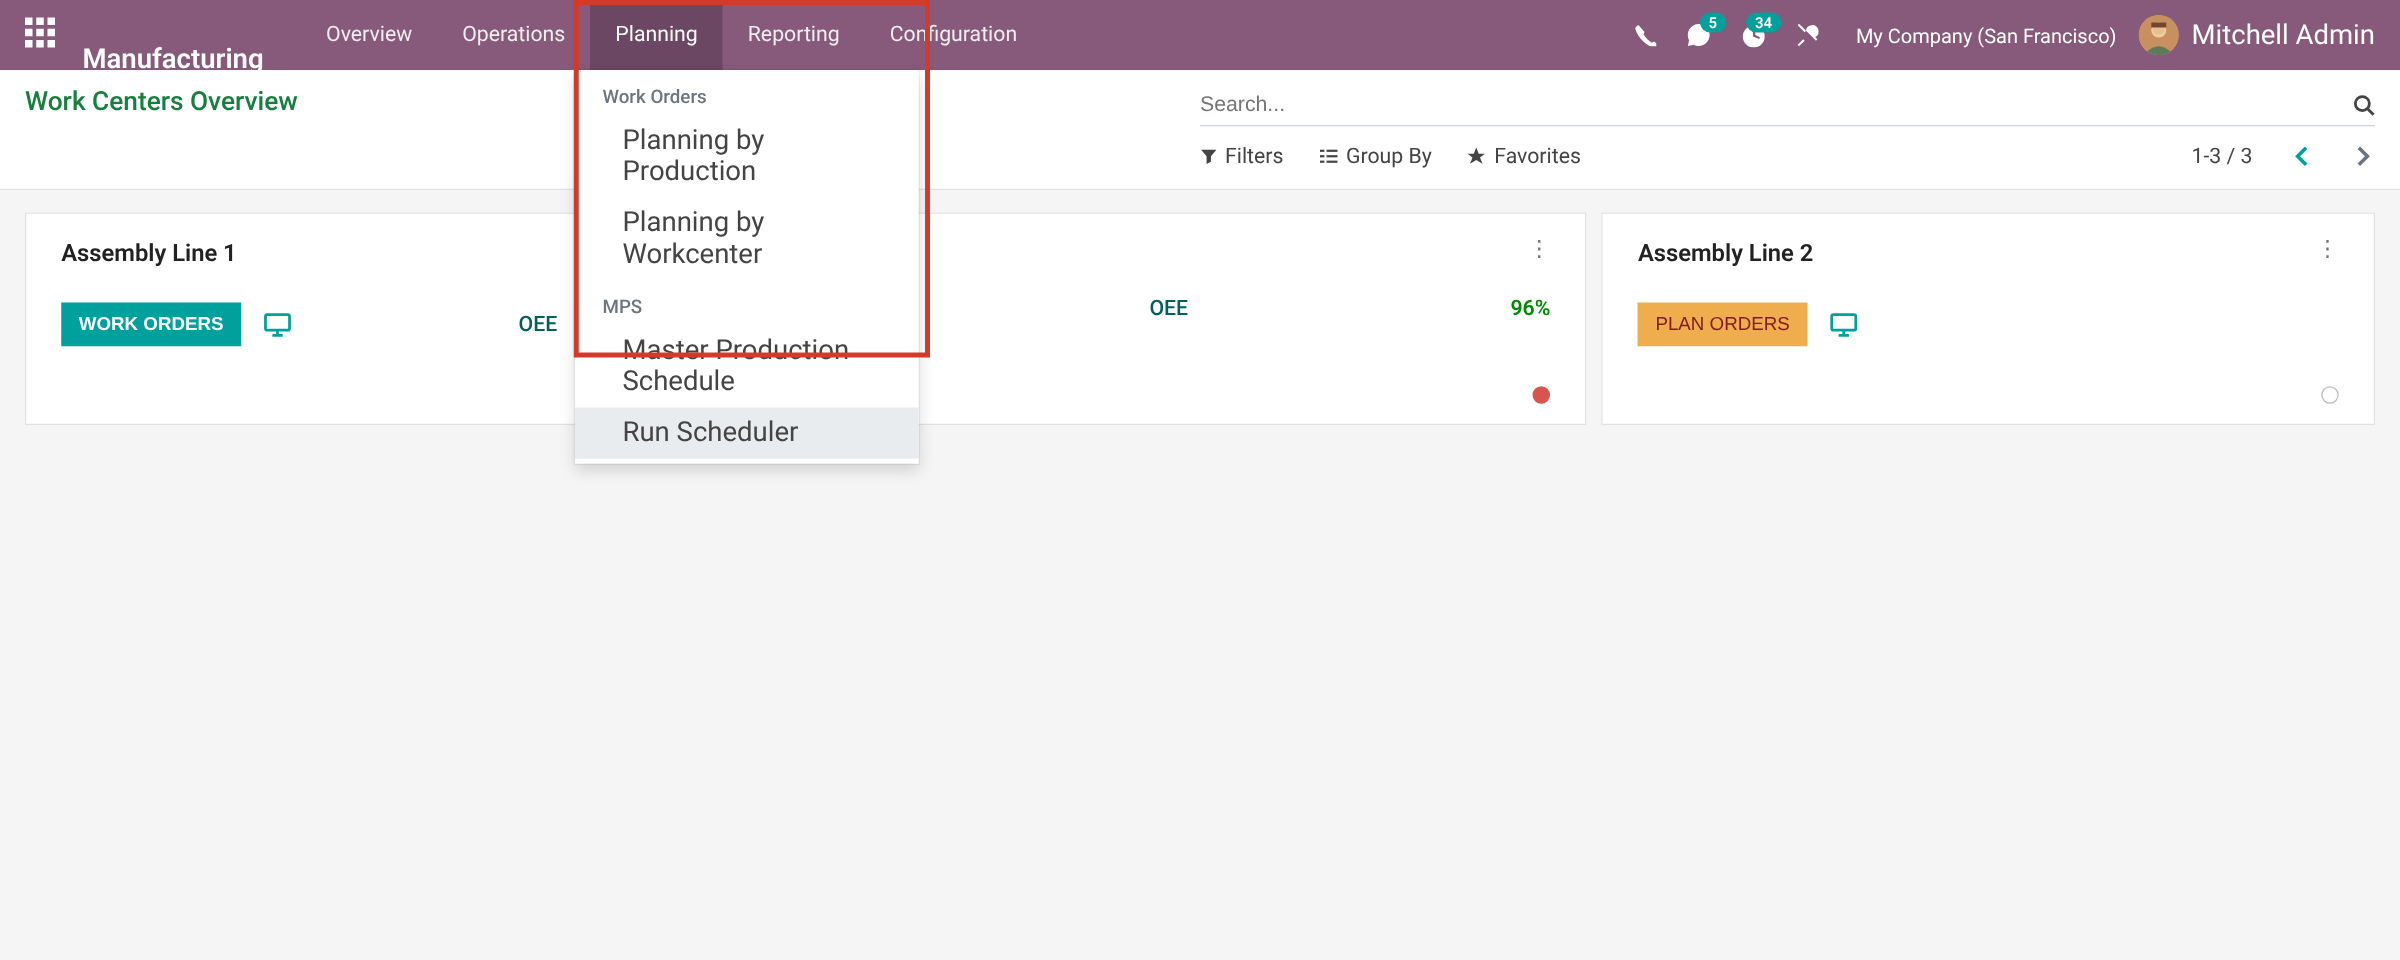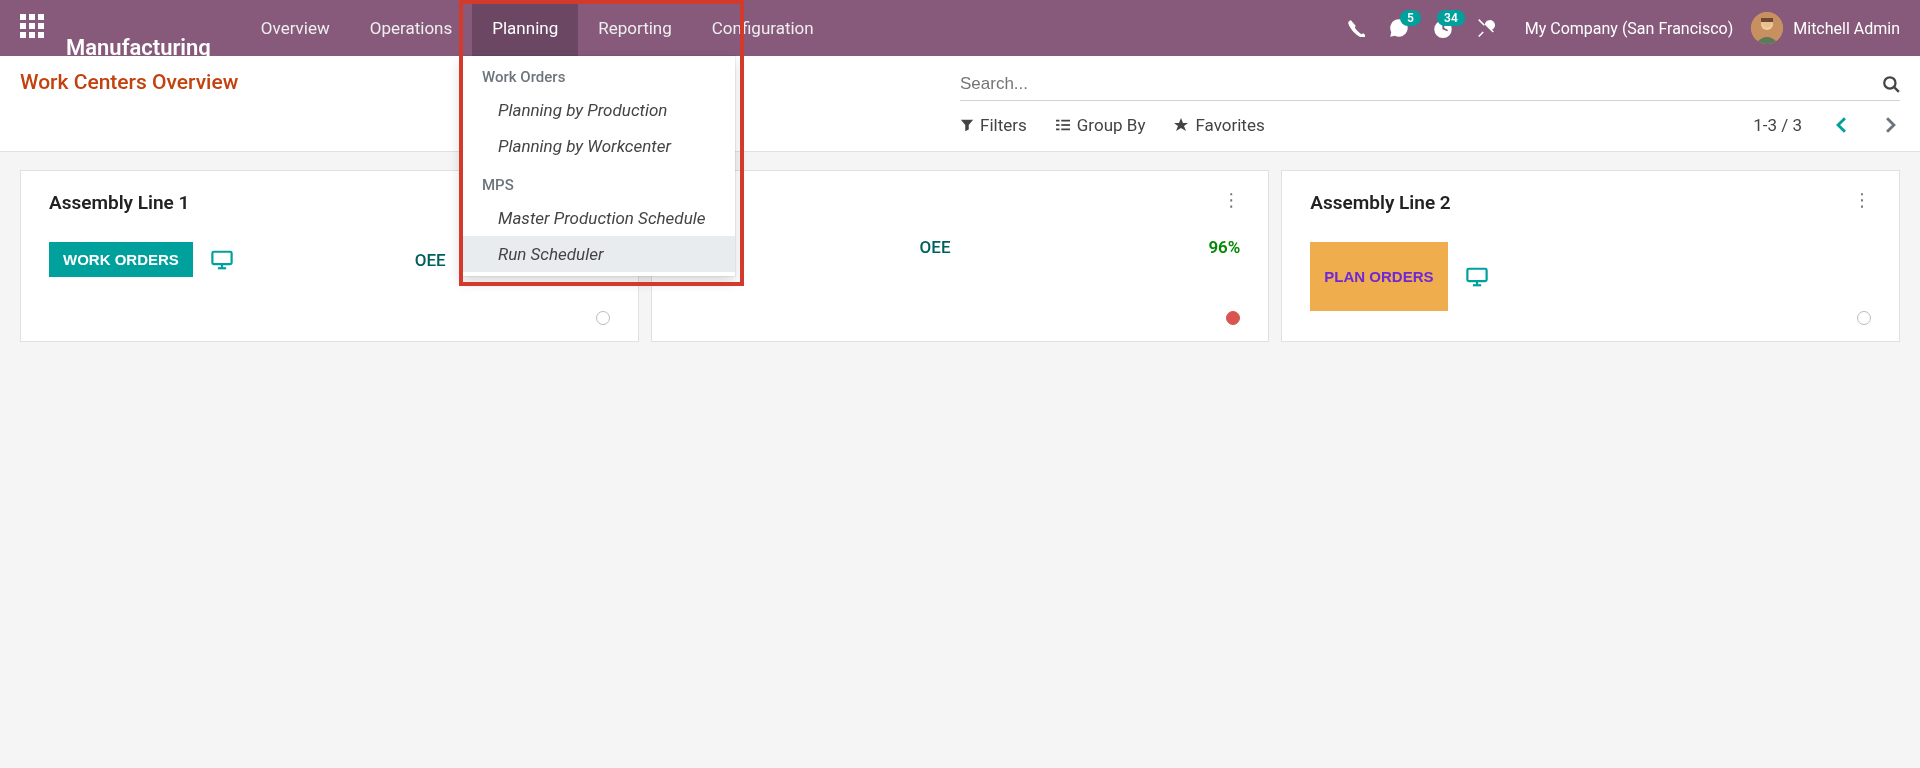--- a/index.html
+++ b/index.html
@@ -11,54 +11,54 @@
   .app-icon span { background: #fff; }
   .app-title { font-size: 22px; font-weight: 600; margin-right: 30px; margin-top: 39px; }
   .nav-item { padding: 0 20px; height: 72px; display: flex; align-items: center; font-size: 17px; cursor: pointer; color: #eee; }
   .nav-item.active { background: #6b4763; color: #fff; }
   .nav-spacer { flex: 1; }
   .nav-icon { margin: 0 12px; cursor: pointer; position: relative; display: flex; align-items: center; }
   .badge { background: #00a09d; color: #fff; border-radius: 10px; padding: 1px 7px; font-size: 12px; font-weight: 600; position: absolute; top: -8px; right: -12px; }
   .company { margin: 0 18px; font-size: 16px; }
   .avatar { width: 32px; height: 32px; border-radius: 50%; background: #d0a060; margin-right: 10px; display:flex; align-items:center; justify-content:center; overflow:hidden; }
   .avatar svg { width:100%; height:100%; }
-  .username { font-size: 16px; }
+  .username { font-size: 22px; }
 
   
   .dropdown { position: absolute; top: 56px; left: 460px; width: 275px; background: #fff; box-shadow: 0 0 0 1px rgba(0,0,0,.05), 0 6px 12px rgba(0,0,0,.15); z-index: 100; padding-bottom: 4px; }
   .dd-header { font-size: 15px; color: #6c757d; font-weight: 500; padding: 12px 22px 6px; }
-  .dd-item { font-size: 17px; color: #444; padding: 8px 22px 8px 38px; cursor: pointer; font-style: italic; }
+  .dd-item { font-size: 22px; color: #444; padding: 8px 22px 8px 38px; cursor: pointer; }
   .dd-item.hover { background: #e9ecef; }
   
   .redbox { position: absolute; top: 0px; left: 459px; width: 285px; height: 286px; border: 4px solid #d23b2b; z-index: 101; pointer-events: none; }
 
   
   .control { background: #fff; border-bottom: 1px solid #dee2e6; padding: 14px 20px 0 20px; display: flex; }
   .cp-left { flex: 0 0 50%; }
-  .cp-left h1 { font-size: 21px; font-weight: 500; color: #c2410c; }
+  .cp-left h1 { font-size: 21px; font-weight: 500; color: #15803d; }
   .cp-right { flex: 0 0 50%; display: flex; flex-direction: column; }
   .search-row { display: flex; align-items: center; border-bottom: 1px solid #ced4da; padding-bottom: 2px; gap: 44px; }
   .search-input { border: none; outline: none; font-size: 17px; color: #6c757d; flex: 1; padding: 4px 0; }
   .search-ico { color: #555; cursor: pointer; }
   .filter-row { display: flex; align-items: center; padding: 14px 0 16px 0; text-align: center; }
   .filter-btn { display: flex; align-items: center; gap: 6px; font-size: 17px; color: #444; margin-right: 28px; cursor: pointer; }
   .filter-spacer { flex: 1; }
   .pager { font-size: 17px; color: #444; display: flex; align-items: center; gap: 30px; }
   .pager-btn { color: #00a09d; cursor: pointer; padding: 0 4px; }
   .pager-btn.dim { color: #6c757d; }
 
   
   .kanban-wrap { padding: 18px 20px; display: flex; gap: 12px; }
   .card { background: #fff; border: 1px solid #dee2e6; flex: 1; padding: 20px 28px 16px 28px; min-height: 170px; display: flex; flex-direction: column; position: relative; }
   .card-head { display: flex; justify-content: space-between; align-items: flex-start; }
   .card-title { font-size: 19px; font-weight: 600; color: #222; }
   .card-menu { color: #6c757d; cursor: pointer; font-size: 18px; letter-spacing: 0; line-height: 1; }
   .card-body { display: flex; align-items: center; gap: 18px; margin-top: 28px; }
   .btn-workorders { background: #00a09d; color: #fff; font-weight: 700; font-size: 15px; padding: 9px 14px; border: none; cursor: pointer; }
-  .btn-planorders { background: #f0ad4e; color: #6d28d9; font-weight: 700; font-size: 15px; padding: 26px 14px; border: none; cursor: pointer; }
+  .btn-planorders { background: #f0ad4e; color: #7f1d1d; font-weight: 400; font-size: 15px; padding: 9px 14px; border: none; cursor: pointer; }
   .monitor-ico { color: #00a09d; }
   .oee { font-size: 17px; color: #00605d; font-weight: 500; }
   .oee-spacer { flex: 1; }
   .oee-val { color: #008a00; font-weight: 600; font-size: 17px; }
   .card-foot { margin-top: auto; display: flex; justify-content: flex-end; }
   .dot { width: 14px; height: 14px; border-radius: 50%; border: 1px solid #bbb; background: #fff; }
   .dot.red { background: #d9534f; border-color: #d9534f; }
 
   
   svg { display: block; }

